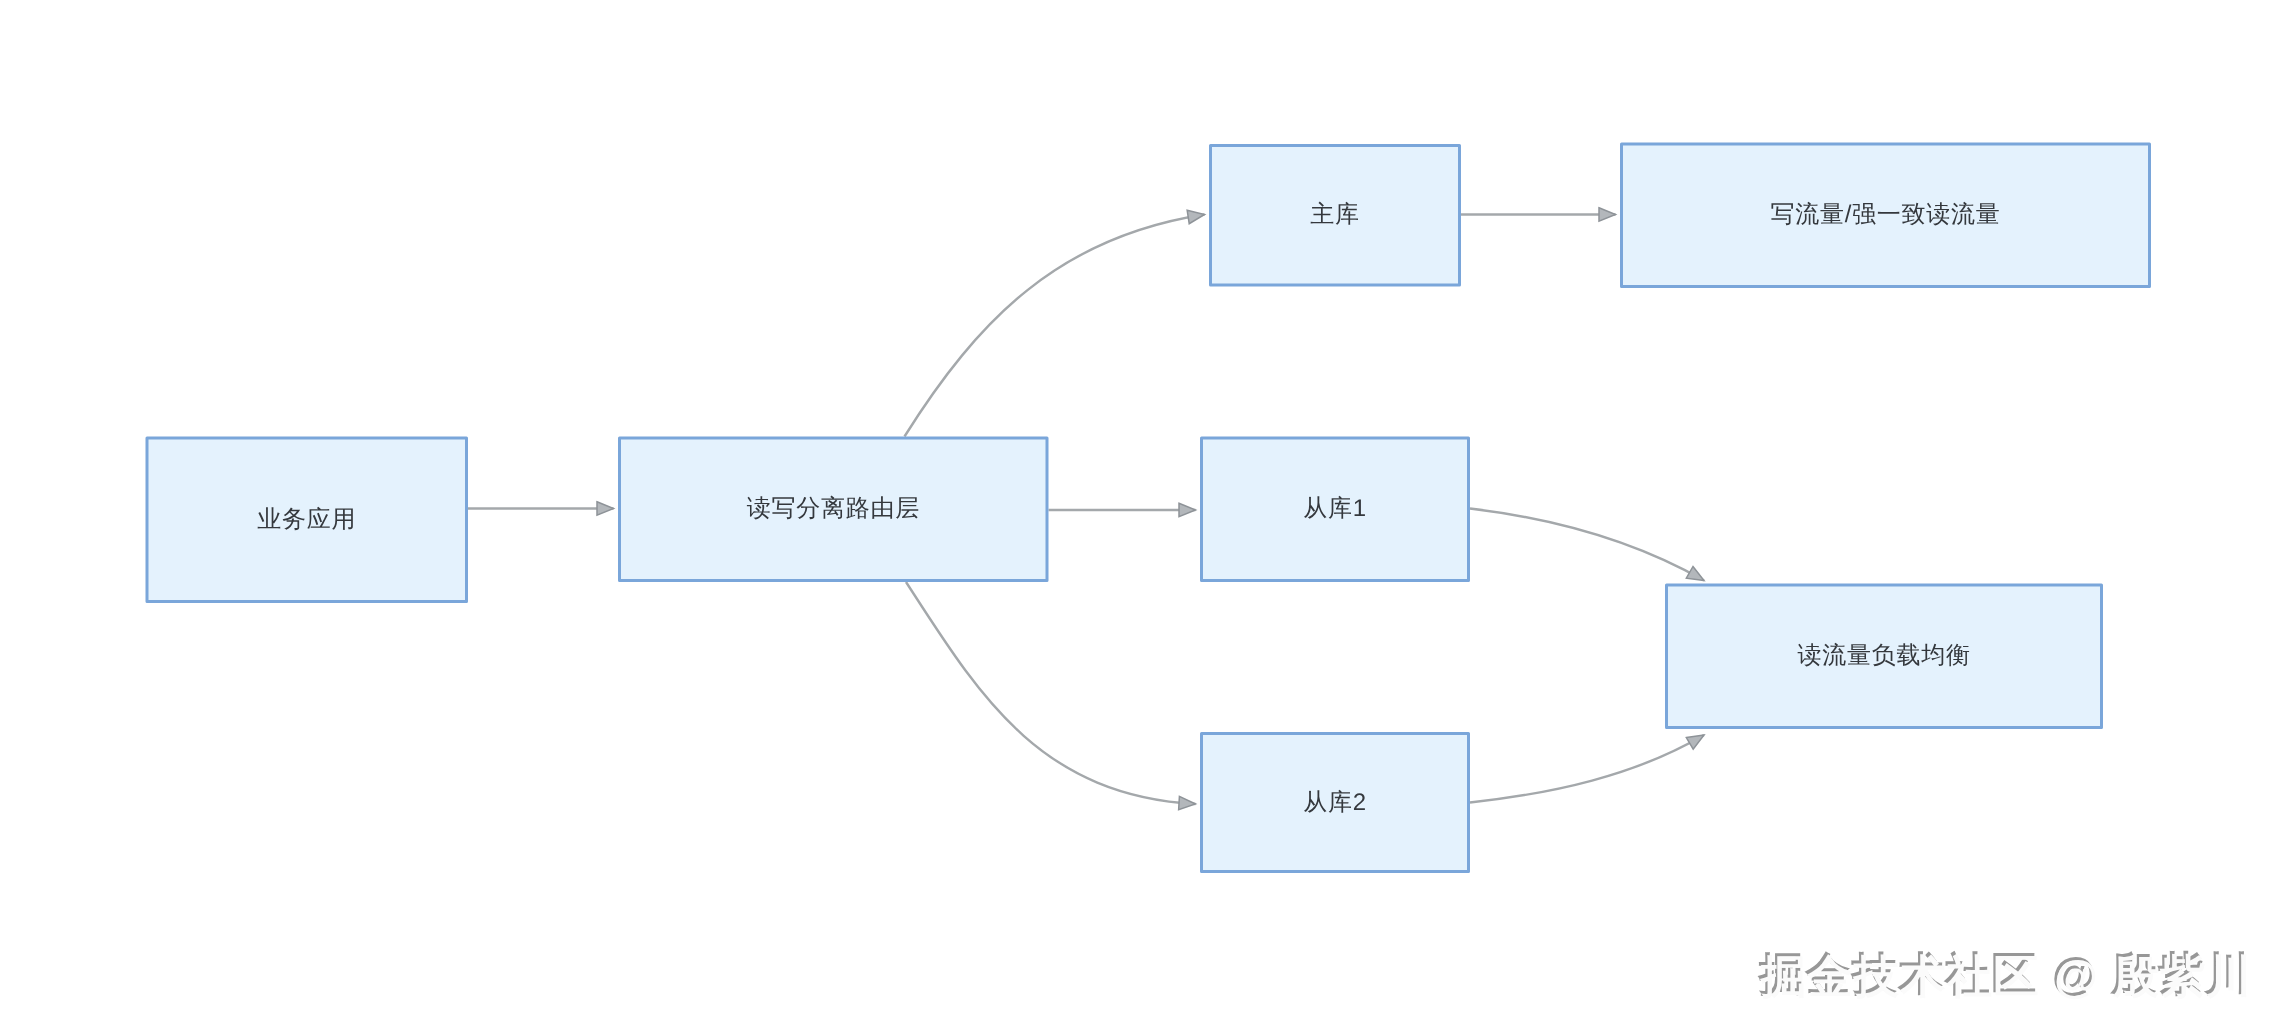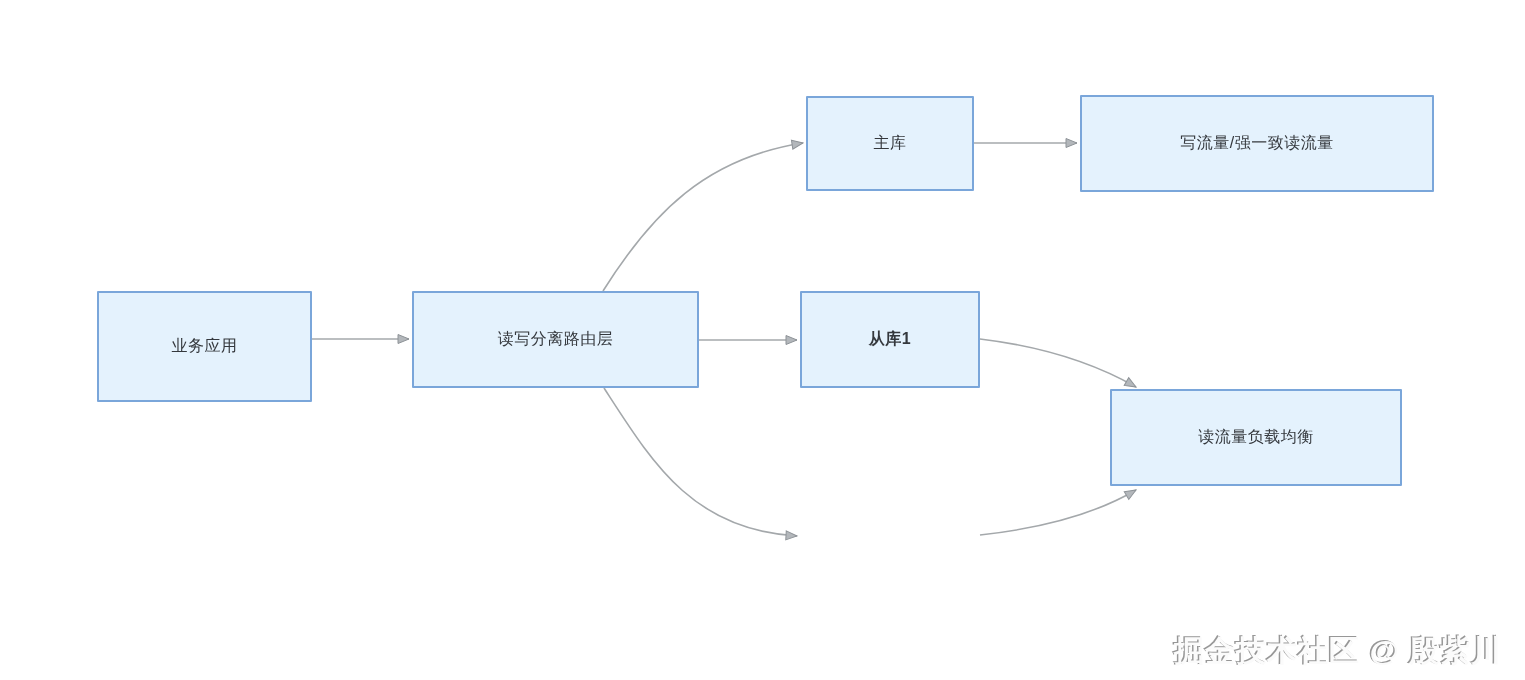--- a/index.html
+++ b/index.html
@@ -37,21 +37,21 @@
     letter-spacing: 0.5px;
     text-align: center;
     white-space: nowrap;
   }
   .node .node-label { pointer-events: none; }
 
   #node-business-app   { left: 97px;  top: 291px; width: 215px; height: 111px; }
   #node-routing-layer  { left: 412px; top: 291px; width: 287px; height: 97px; }
   #node-master-db      { left: 806px; top: 96px;  width: 168px; height: 95px; }
   #node-write-traffic  { left: 1080px;top: 95px;  width: 354px; height: 97px; }
-  #node-slave-db-1     { left: 800px; top: 291px; width: 180px; height: 97px; font-weight: bold; }
+  #node-slave-db-1     { left: 800px; top: 291px; width: 180px; height: 97px; }
   #node-slave-db-2     { left: 800px; top: 488px; width: 180px; height: 94px; }
   #node-read-load-balance { left: 1110px; top: 389px; width: 292px; height: 97px; }
 
   .watermark {
     position: absolute;
     right: 23px;
     top: 631px;
     font-size: 30px;
     font-weight: bold;
     letter-spacing: 1px;
@@ -95,20 +95,23 @@
   </div>
 
   <div class="node" id="node-write-traffic">
     <span class="node-label">写流量/强一致读流量</span>
   </div>
 
   <div class="node" id="node-slave-db-1">
     <span class="node-label">从库1</span>
   </div>
 
+  <div class="node" id="node-slave-db-2">
+    <span class="node-label">从库2</span>
+  </div>
 
   <div class="node" id="node-read-load-balance">
     <span class="node-label">读流量负载均衡</span>
   </div>
 
   <div class="watermark">掘金技术社区 @ 殷紫川</div>
 
 </div>
 
 </body></html>

